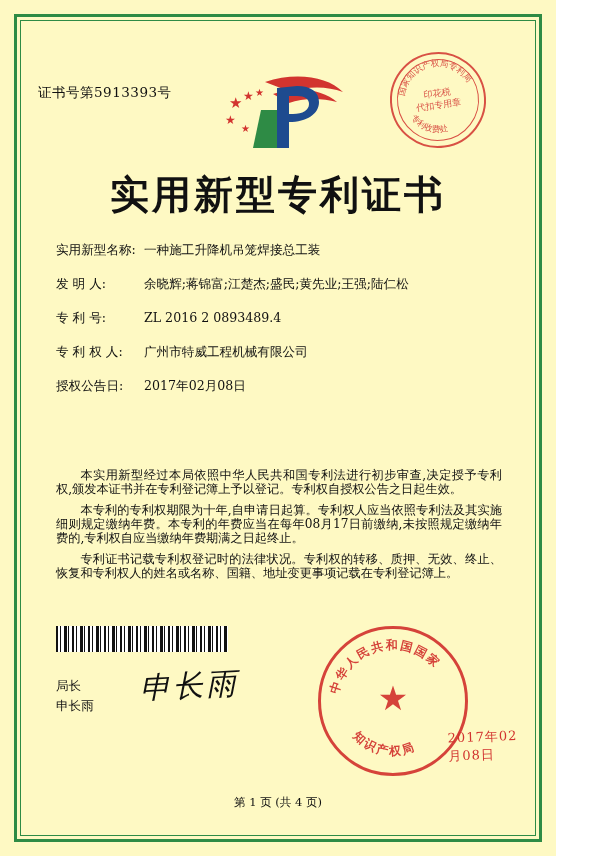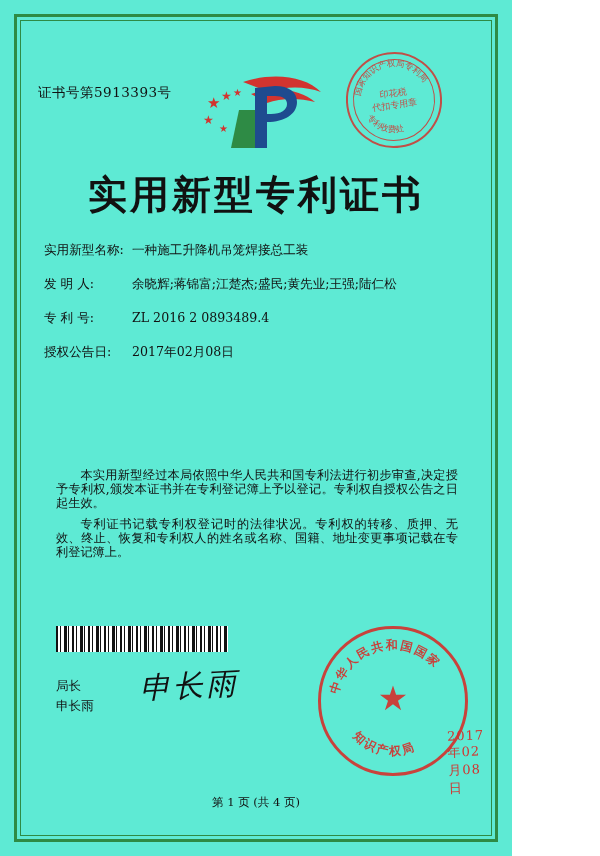--- a/index.html
+++ b/index.html
@@ -9,23 +9,23 @@
   }
   body {
     width: 600px;
     height: 856px;
     font-family: "Liberation Serif", "DejaVu Serif", serif;
     color: #1a1a1a;
     overflow: hidden;
   }
   .page {
     position: relative;
-    width: 512px;
+    width: 556px;
     height: 856px;
-    background: #5eead4;
+    background: #fef9c3;
     box-sizing: border-box;
   }
   
   .border-outer {
     position: absolute;
     left: 14px;
     top: 14px;
     right: 14px;
     bottom: 14px;
     border: 3px solid #2e8b45;
@@ -114,21 +114,21 @@
     font-size: 39px;
     font-weight: bold;
     letter-spacing: 3px;
     color: #111;
     font-family: "DejaVu Serif", serif;
   }
 
   
   .fields {
     position: absolute;
-    left: 16px;
+    left: 28px;
     right: 28px;
     top: 205px;
     font-size: 12.6px;
     line-height: 34px;
     color: #111;
     font-family: "DejaVu Serif", serif;
   }
   .field-row {
     white-space: nowrap;
     overflow: hidden;
@@ -300,26 +300,30 @@
       <div class="field-row">
         <span class="field-label">实用新型名称:</span><span class="field-value">一种施工升降机吊笼焊接总工装</span>
       </div>
       <div class="field-row">
         <span class="field-label">发 明 人:</span><span class="field-value">余晓辉;蒋锦富;江楚杰;盛民;黄先业;王强;陆仁松</span>
       </div>
       <div class="field-row">
         <span class="field-label">专 利 号:</span><span class="field-value">ZL 2016 2 0893489.4</span>
       </div>
       <div class="field-row">
+        <span class="field-label">专 利 权 人:</span><span class="field-value">广州市特威工程机械有限公司</span>
+      </div>
+      <div class="field-row">
         <span class="field-label">授权公告日:</span><span class="field-value">2017年02月08日</span>
       </div>
     </div>
 
     <div class="paragraphs">
       <p>本实用新型经过本局依照中华人民共和国专利法进行初步审查,决定授予专利权,颁发本证书并在专利登记簿上予以登记。专利权自授权公告之日起生效。</p>
+      <p>本专利的专利权期限为十年,自申请日起算。专利权人应当依照专利法及其实施细则规定缴纳年费。本专利的年费应当在每年08月17日前缴纳,未按照规定缴纳年费的,专利权自应当缴纳年费期满之日起终止。</p>
       <p>专利证书记载专利权登记时的法律状况。专利权的转移、质押、无效、终止、恢复和专利权人的姓名或名称、国籍、地址变更事项记载在专利登记簿上。</p>
     </div>
 
     <div class="barcode"></div>
 
     <div class="sign-label">
       <div>局长</div>
       <div>申长雨</div>
     </div>
     <div class="signature">申长雨</div>

